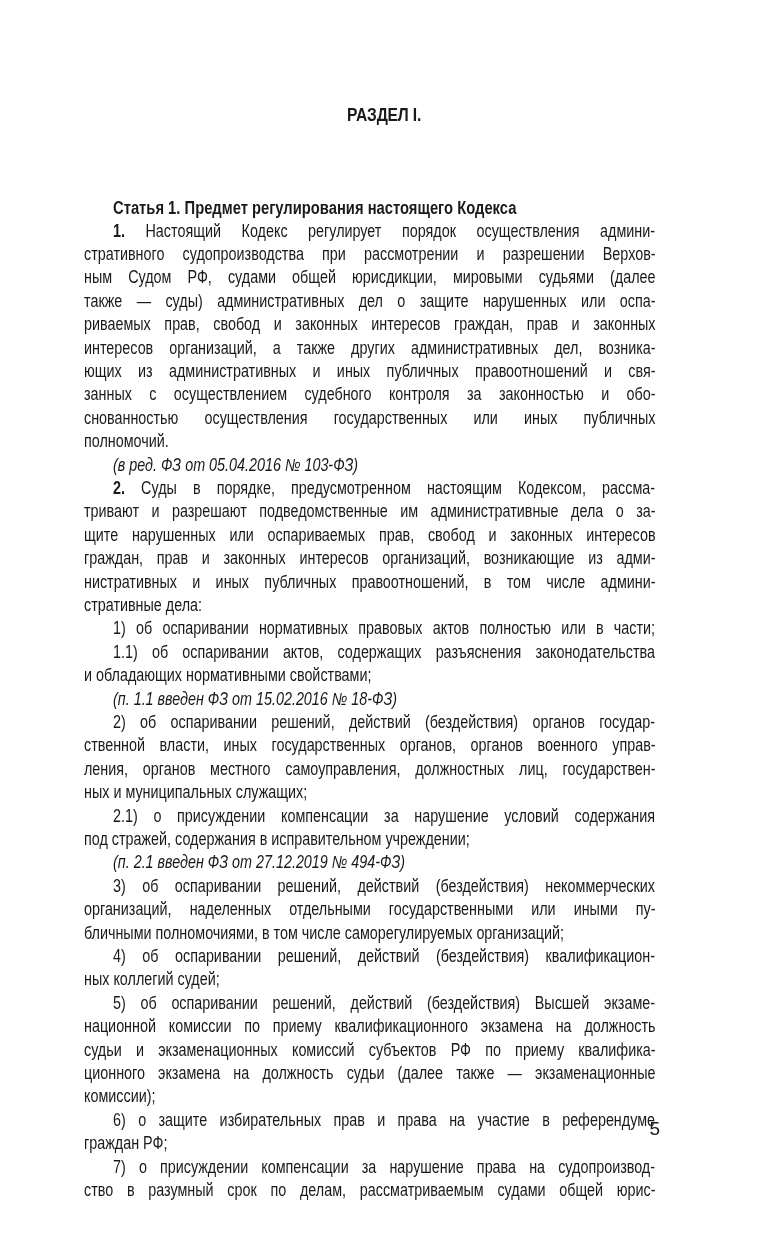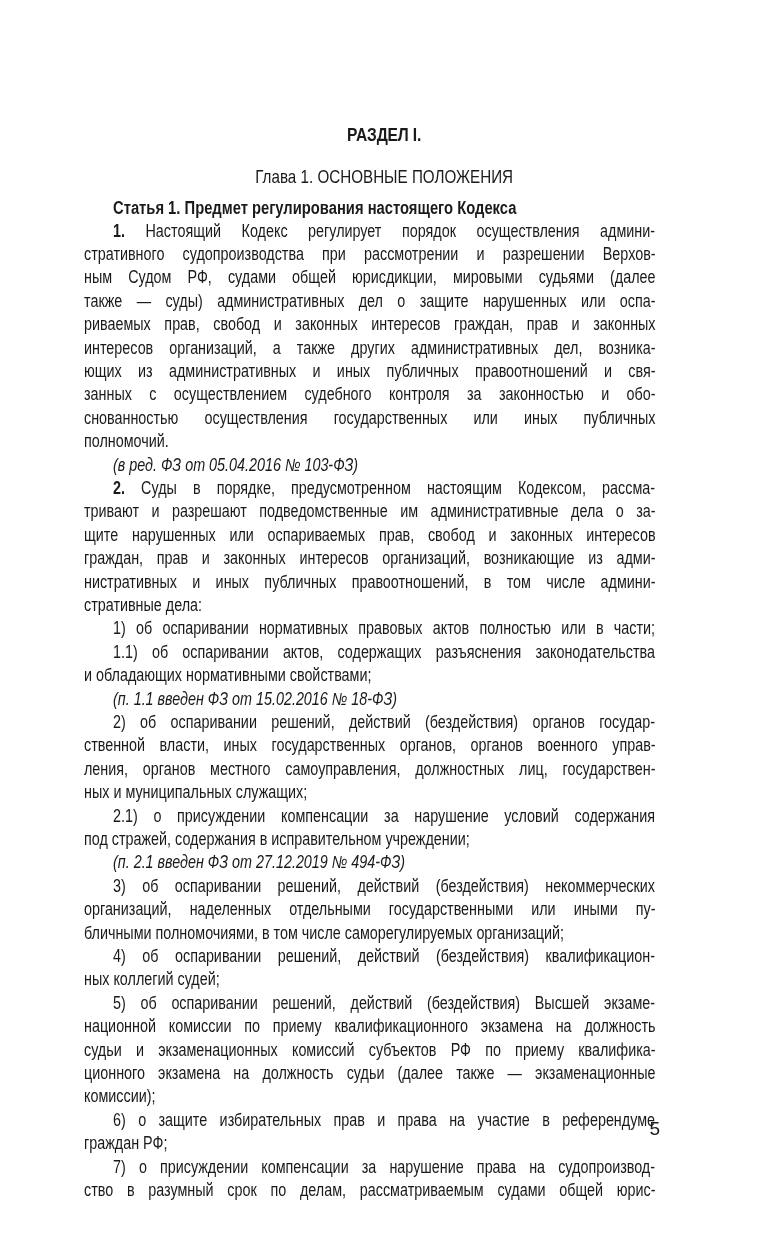--- a/index.html
+++ b/index.html
@@ -30,23 +30,22 @@
   .page-number {
     position: absolute; left: 640px; top: 1118px; width: 20px; text-align: right;
     font-family: "Liberation Sans", sans-serif; font-size: 19px; line-height: 22px;
   }
 </style>
 </head>
 <body>
 
 <div class="page">
 
-  <div class="section-title" style="top:104px;margin-top:20px;"><span class="inner">РАЗДЕЛ I.</span></div>
+  <div class="section-title" style="top:104px;"><span class="inner">РАЗДЕЛ I.</span></div>
 
-  <div class="chapter" style="top:166px;"><span class="inner">Глава 1. ОСНОВНЫЕ ПОЛОЖЕНИЯ</span></div>
 
   <div class="line bold-head" style="top:196px; left:113px;">Статья 1.  Предмет регулирования настоящего Кодекса</div>
 
   <div class="line indent" style="top:219px;"><span class="num">1.</span><span> Настоящий Кодекс регулирует порядок осуществления админи-</span></div>
   <div class="line" style="top:242px;">стративного судопроизводства при рассмотрении и разрешении Верхов-</div>
   <div class="line" style="top:265px;">ным Судом РФ, судами общей юрисдикции, мировыми судьями (далее</div>
   <div class="line" style="top:289px;">также — суды)  административных дел о защите нарушенных или оспа-</div>
   <div class="line" style="top:312px;">риваемых прав, свобод и законных интересов граждан, прав и законных</div>
   <div class="line" style="top:336px;">интересов организаций, а также других административных дел, возника-</div>
   <div class="line" style="top:359px;">ющих из административных и иных публичных правоотношений и свя-</div>

